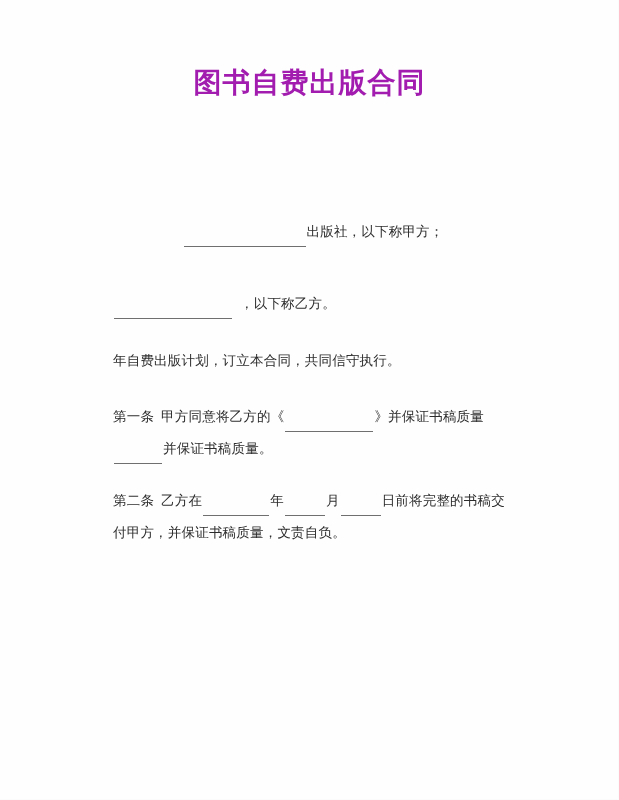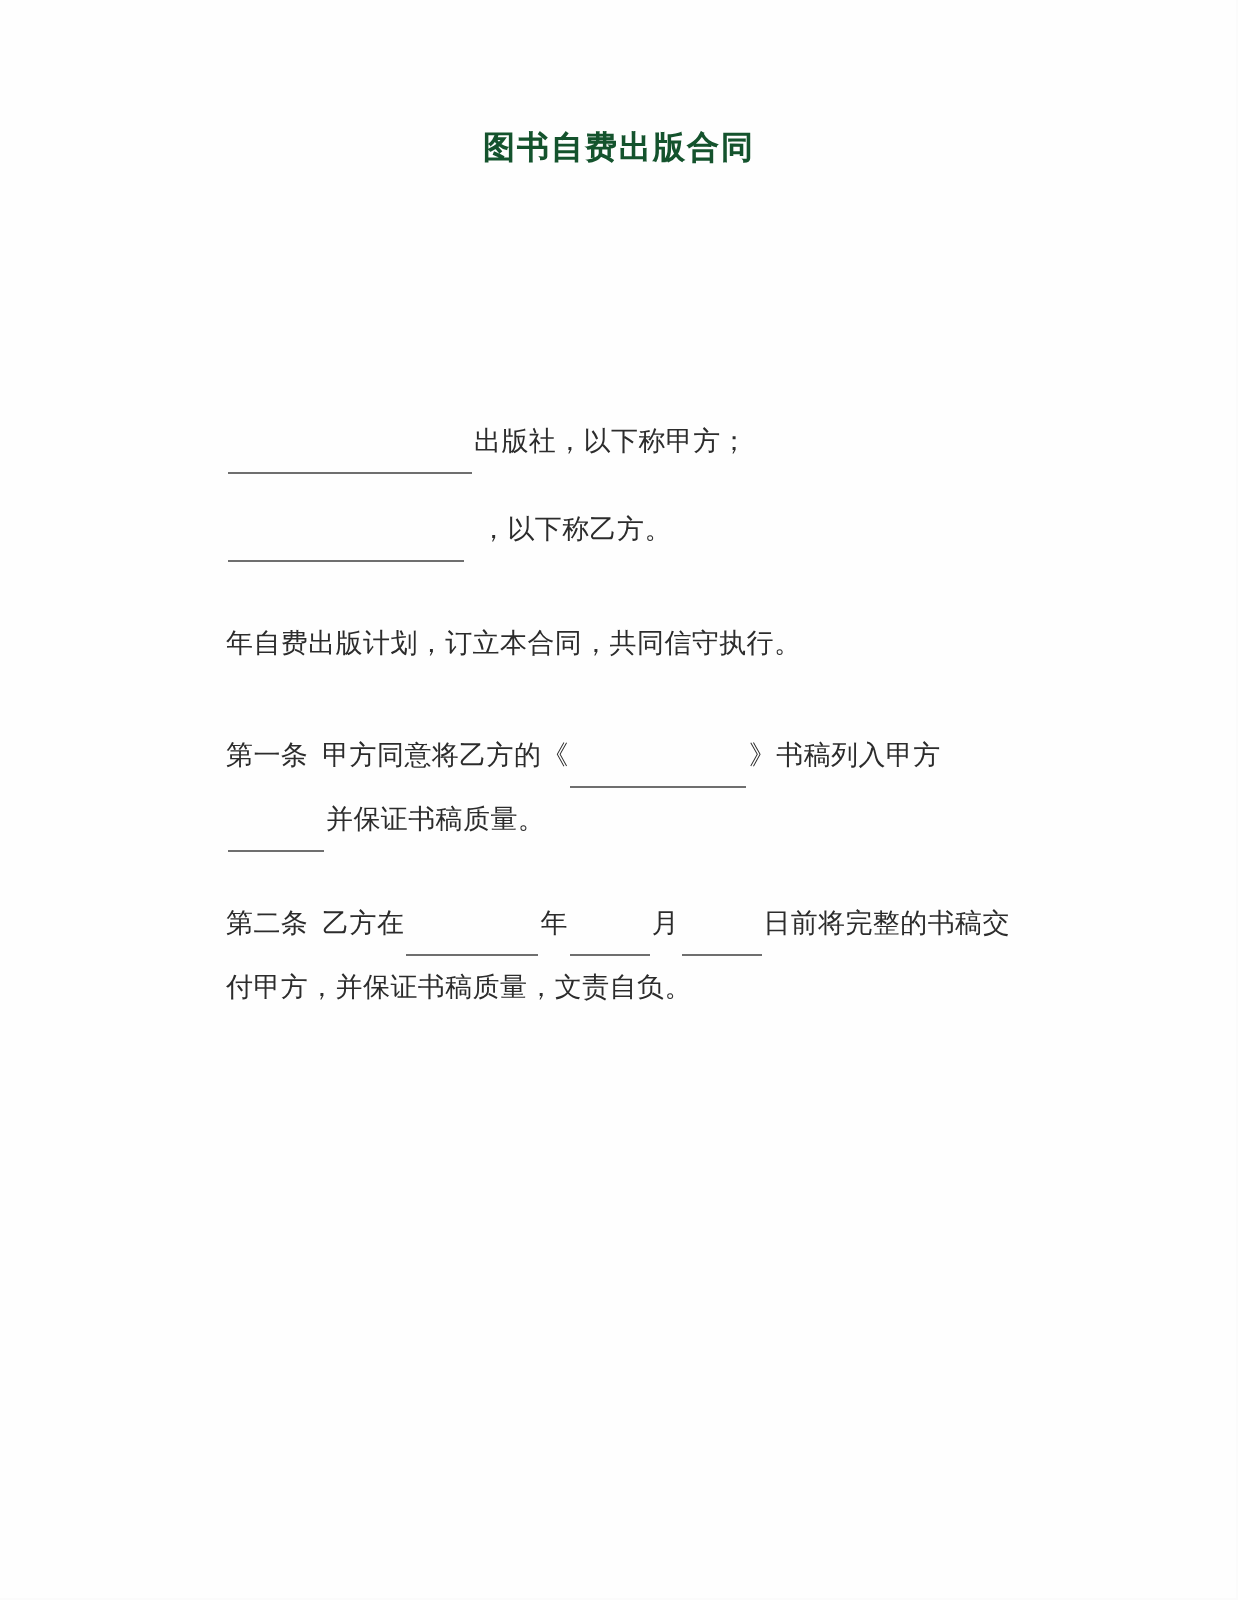--- a/index.html
+++ b/index.html
@@ -25,40 +25,40 @@
     box-sizing: border-box;
     border-right: 1px solid #fbfbfb;
     border-bottom: 1px solid #fbfbfb;
   }
   .doc-title {
     position: absolute;
     left: 0;
     top: 64px;
     width: 619px;
     text-align: center;
-    font-size: 16px;
+    font-size: 28px;
     font-weight: bold;
     letter-spacing: 1px;
-    color: #14532d;
+    color: #a21caf;
   }
   .body-block {
     position: absolute;
     left: 113px;
     top: 205px;
     width: 400px;
   }
   .para {
     font-size: 13.5px;
     line-height: 32px;
     color: #2c2c2c;
     letter-spacing: 0.2px;
     white-space: normal;
   }
-  .para.gap-a { margin-top: 0px; }
-  .para.gap-b { margin-top: 12px; }
+  .para.gap-a { margin-top: 10px; text-align: center; }
+  .para.gap-b { margin-top: 40px; }
   .para.gap-c { margin-top: 25px; }
   .para.gap-d { margin-top: 24px; }
   .para.gap-e { margin-top: 20px; }
   .para.gap-f { margin-top: 27px; }
   .blank {
     display: inline-block;
     border-bottom: 1px solid #6f6f6f;
     vertical-align: bottom;
     height: 14px;
     margin: 0 1px;
@@ -86,21 +86,21 @@
 
     <div class="para gap-b">
       <span class="blank blank-lg"></span><span class="sp"></span><span>，以下称乙方。</span>
     </div>
 
     <div class="para gap-c">
       <span>年自费出版计划，订立本合同，共同信守执行。</span>
     </div>
 
     <div class="para gap-d">
-      <span>第一条</span><span class="sp"></span><span>甲方同意将乙方的《</span><span class="blank blank-md"></span><span>》书稿列入甲方</span><span class="blank blank-xs"></span><span>并保证书稿质量。</span>
+      <span>第一条</span><span class="sp"></span><span>甲方同意将乙方的《</span><span class="blank blank-md"></span><span>》并保证书稿质量</span><span class="blank blank-xs"></span><span>并保证书稿质量。</span>
     </div>
 
     <div class="para gap-e">
       <span>第二条</span><span class="sp"></span><span>乙方在</span><span class="blank blank-sm"></span><span>年</span><span class="blank blank-tiny"></span><span>月</span><span class="blank blank-tiny"></span><span>日前将完整的书稿交付甲方，并保证书稿质量，文责自负。</span>
     </div>
 
 
   </div>
 </div>
 

